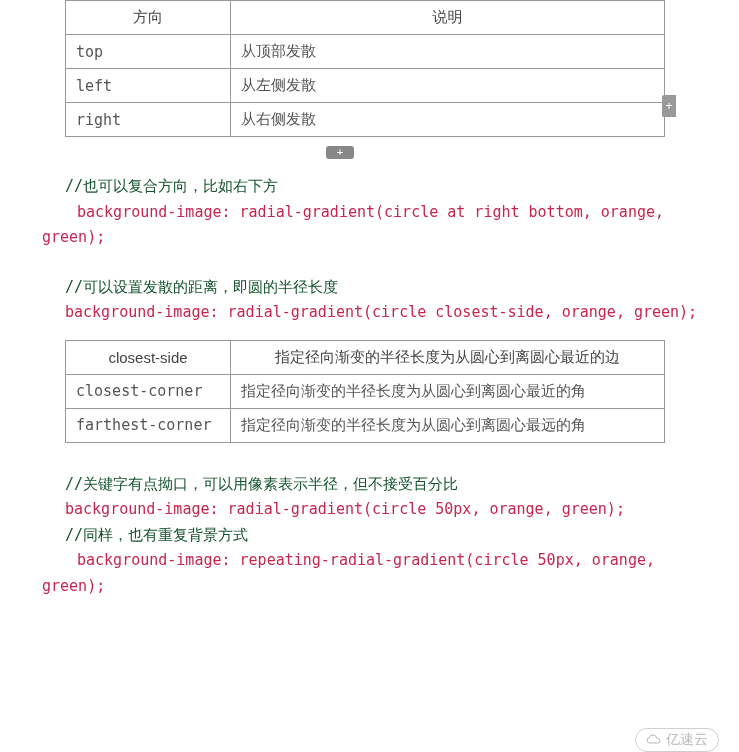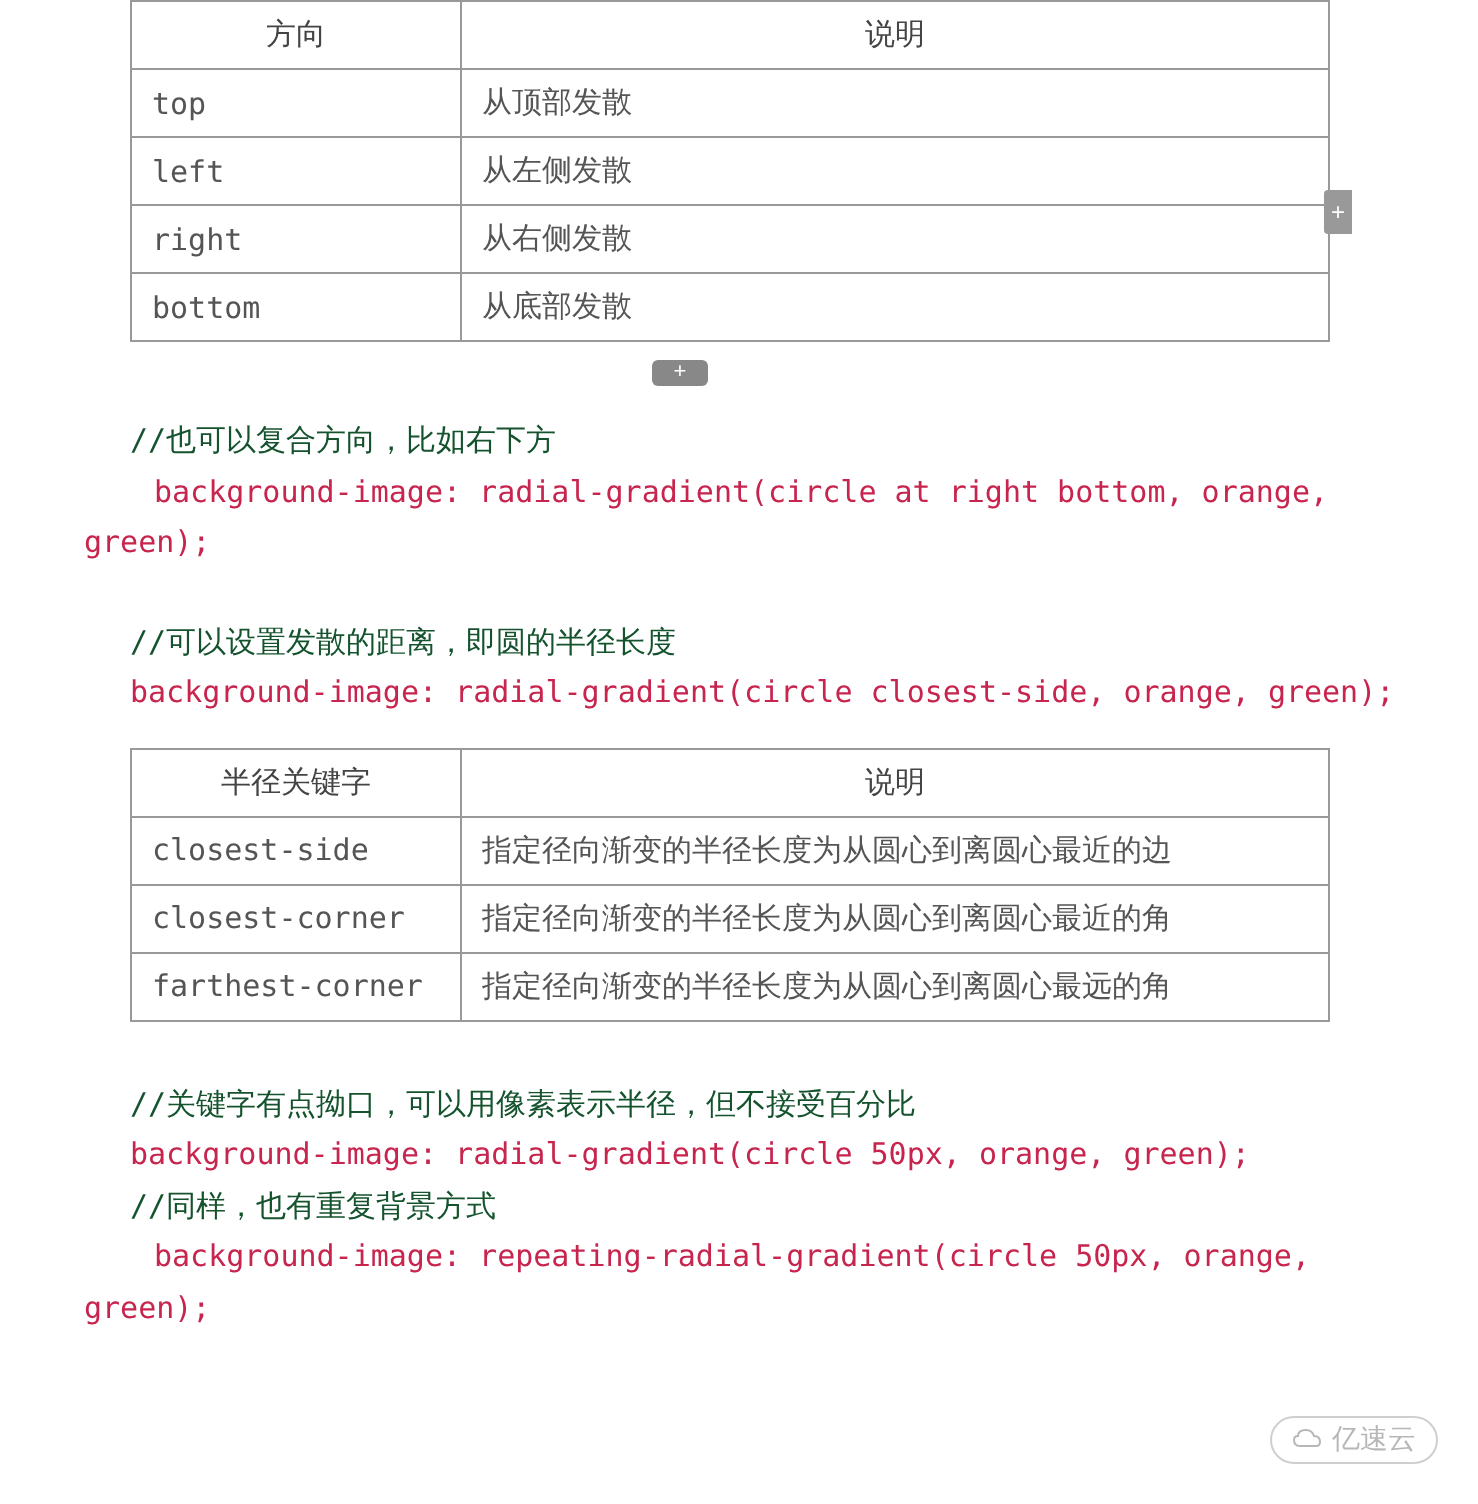--- a/index.html
+++ b/index.html
@@ -99,21 +99,21 @@
     }
     .spacer {
       height: 24px;
     }
     .spacer-sm {
       height: 14px;
     }
     .watermark {
       position: absolute;
       right: 20px;
-      bottom: 20px;
+      bottom: 0;
       color: #999;
       font-size: 14px;
       border: 1px solid #bbb;
       border-radius: 12px;
       padding: 2px 10px;
       opacity: 0.7;
       font-family: "Microsoft YaHei", sans-serif;
       text-align: center;
     }
     .watermark svg {
@@ -135,24 +135,20 @@
     <td>从顶部发散</td>
   </tr>
   <tr>
     <td>left</td>
     <td>从左侧发散</td>
   </tr>
   <tr>
     <td>right</td>
     <td>从右侧发散</td>
   </tr>
-  <tr>
-    <td>bottom</td>
-    <td>从底部发散</td>
-  </tr>
 </tbody>
   </table>
 
 <div class="table-bottom-control">
   <span class="plus-badge">+</span>
   
 </div>
 
 <div class="sidebar-plus">+</div>
 
@@ -164,24 +160,20 @@
 
 <div class="spacer"></div>
 
 <div class="comment">//可以设置发散的距离，即圆的半径长度</div>
 <div class="code">  background-image: radial-gradient(circle closest-side, orange, green);</div>
 
 <div class="spacer-sm"></div>
 
 <table>
   <tbody>
-      <tr>
-    <td>半径关键字</td>
-    <td>说明</td>
-  </tr>
   <tr>
     <td>closest-side</td>
     <td>指定径向渐变的半径长度为从圆心到离圆心最近的边</td>
   </tr>
   <tr>
     <td>closest-corner</td>
     <td>指定径向渐变的半径长度为从圆心到离圆心最近的角</td>
   </tr>
   <tr>
     <td>farthest-corner</td>

